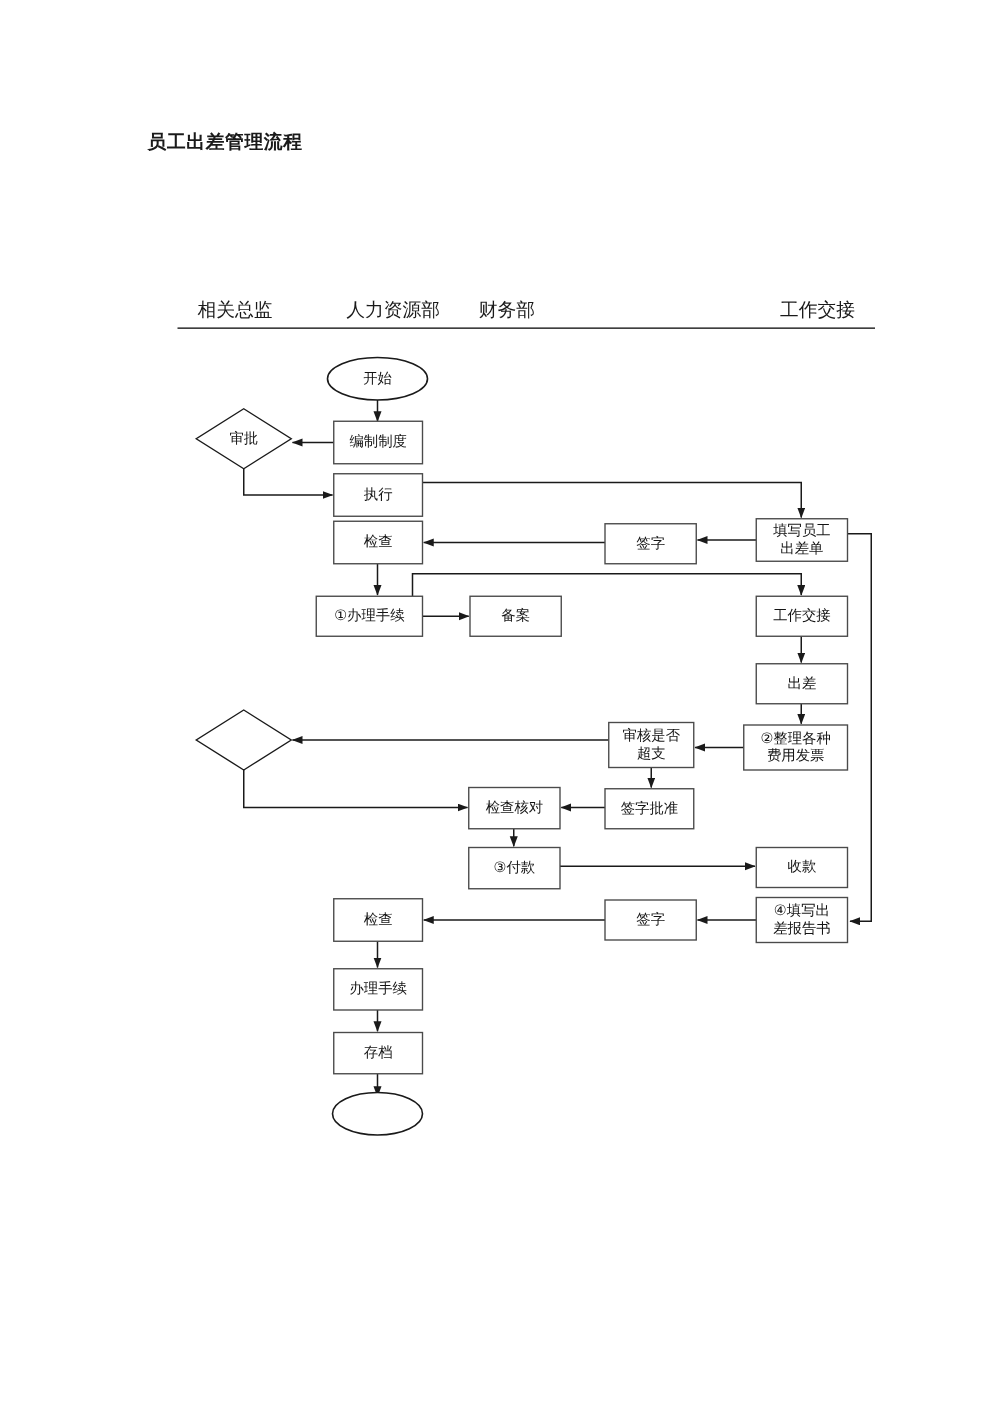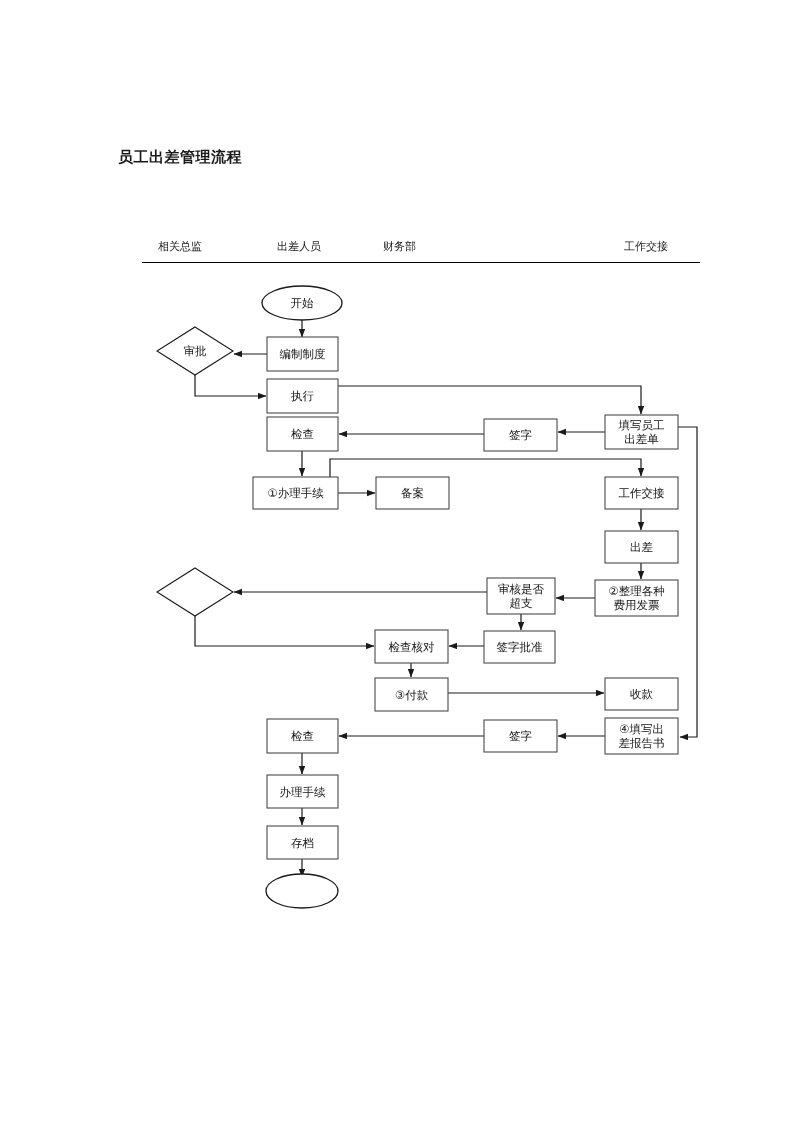--- a/index.html
+++ b/index.html
@@ -22,26 +22,25 @@
     height: 1132px;
   }
   #doc-title {
     position: absolute;
     left: 118px;
     top: 104px;
     font-size: 15px;
     font-weight: bold;
     letter-spacing: 0.5px;
     white-space: nowrap;
-    margin-top: 44px;
   }
   .lane-header {
     position: absolute;
     top: 239px;
-    font-size: 11px;
+    font-size: 15px;
     white-space: nowrap;
   }
   #header-rule {
     position: absolute;
     left: 142px;
     top: 262px;
     width: 558px;
     height: 1px;
     background: #000;
   }
@@ -80,21 +79,21 @@
   }
 </style>
 </head>
 <body>
 
 <div id="page">
 
   <div id="doc-title">员工出差管理流程</div>
 
   <div class="lane-header" style="left:158px">相关总监</div>
-  <div class="lane-header" style="left:277px">出差人员</div>
+  <div class="lane-header" style="left:277px">人力资源部</div>
   <div class="lane-header" style="left:383px">财务部</div>
   <div class="lane-header" style="left:624px">工作交接</div>
 
   <div id="header-rule"></div>
 
   <svg id="flow-svg" width="800" height="1132" viewBox="0 0 800 1132">
     <defs>
       <marker id="ah" markerWidth="9" markerHeight="9" refX="8" refY="3.2" orient="auto" markerUnits="userSpaceOnUse">
         <path d="M0,0 L8.5,3.2 L0,6.4 z" fill="#1a1a1a"></path>
       </marker>

